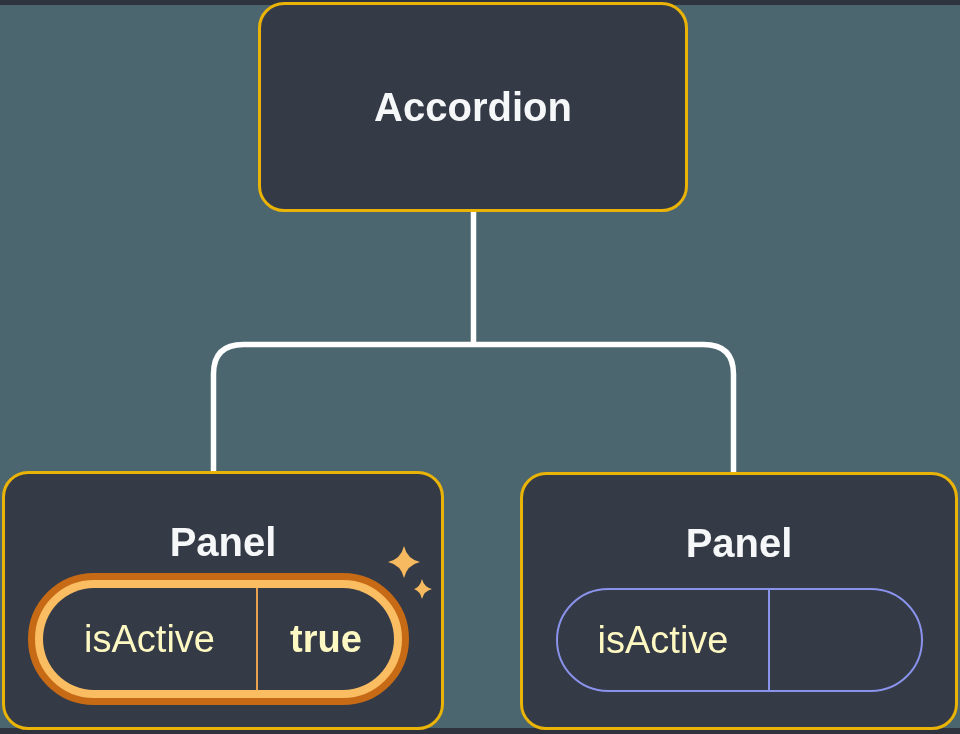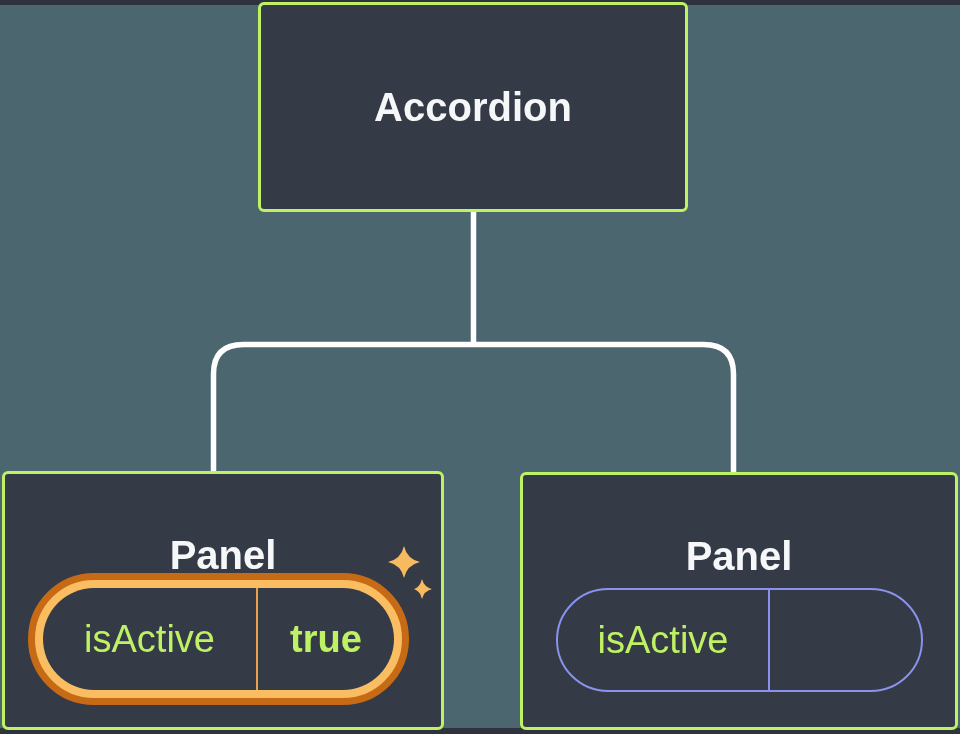--- a/index.html
+++ b/index.html
@@ -27,22 +27,22 @@
   }
   .connectors path {
     stroke: #FFFFFF;
     stroke-width: 5.5;
     fill: none;
   }
   .node {
     position: absolute;
     box-sizing: border-box;
     background: #343A46;
-    border: 3px solid #bef264;
-    border-radius: 6px;
+    border: 3px solid #eab308;
+    border-radius: 26px;
     color: #F6F7F9;
     z-index: 2;
   }
   .node-root {
     left: 258px; top: 2px;
     width: 430px; height: 210px;
     display: flex;
     align-items: center;
     justify-content: center;
   }
@@ -52,21 +52,21 @@
     line-height: 1;
     color: #F6F7F9;
   }
   .node-panel {
     display: flex;
     flex-direction: column;
     align-items: center;
   }
   .node-panel.left  { left: 2px;   top: 471px; width: 442px; height: 259px; }
   .node-panel.right { left: 520px; top: 472px; width: 438px; height: 258px; }
-  .node-panel .node-title { margin-top: 61px; }
+  .node-panel .node-title { margin-top: 48px; }
   .pill-active {
     position: absolute;
     left: 23px; top: 99px;
     width: 381px; height: 132px;
     box-sizing: border-box;
     border: 7px solid #C76A15;
     background: #FABD62;
     border-radius: 999px;
     padding: 8px;
   }
@@ -88,21 +88,21 @@
     border-radius: 999px;
     display: flex;
     align-items: stretch;
     overflow: hidden;
   }
   .pill-cell {
     display: flex;
     align-items: center;
     justify-content: center;
     font-size: 38px;
-    color: #bef264;
+    color: #fef9c3;
     line-height: 1;
   }
   .pill-cell.name-active  { width: 213px; }
   .pill-cell.name-inactive { width: 210px; }
   .pill-cell.value { flex: 1; }
   .pill-cell.bold { font-weight: 700; }
   .pill-divider { width: 2px; }
   .pill-divider.gold   { background: #E9A14D; }
   .pill-divider.purple { background: #8A93EC; }
   .sparkles {

